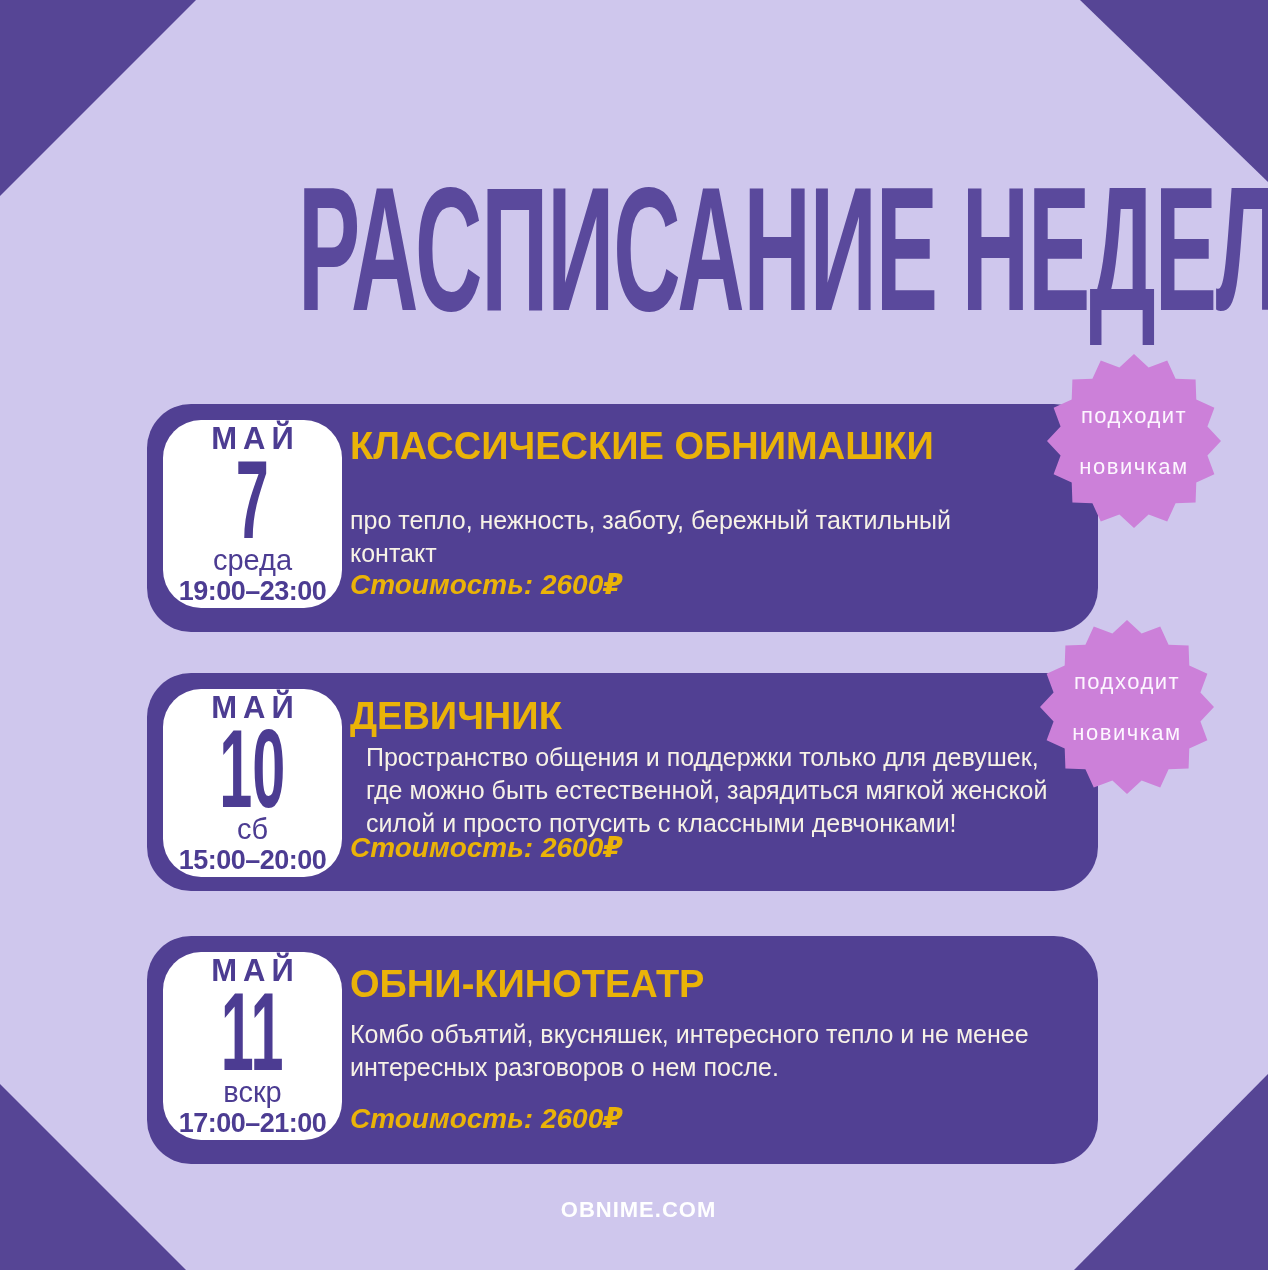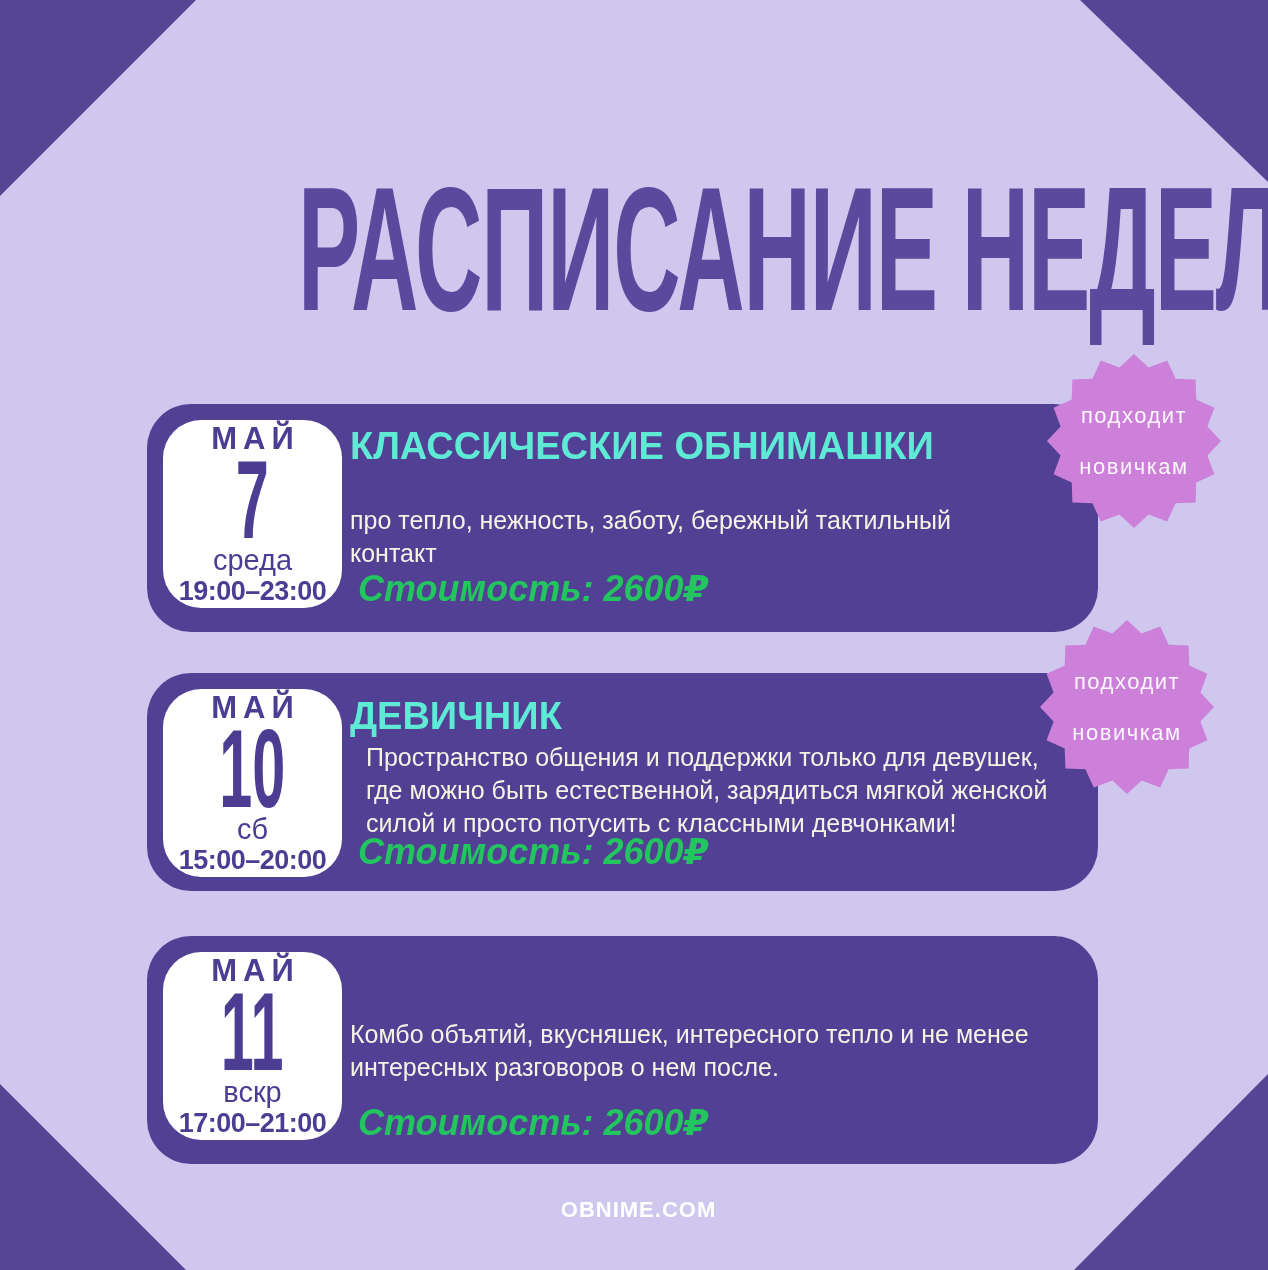--- a/index.html
+++ b/index.html
@@ -45,23 +45,23 @@
     color:#4c3c92; text-align:center;
   }
   .tile-month { font-size:31px; font-weight:700; letter-spacing:6px; text-indent:6px; line-height:34px; }
   .tile-day   { font-size:112px; font-weight:700; line-height:88px;
                 transform:scaleX(0.53); transform-origin:50% 50%; }
   .tile-weekday { font-size:29px; line-height:32px; }
   .tile-time  { font-size:27px; line-height:30px; letter-spacing:-0.5px;font-weight:bold; }
 
   
   .content { position:absolute; left:203px; top:0; right:24px; bottom:0; }
-  .ev-title { position:absolute; left:0; font-size:38px; font-weight:700; color:#5eead4; letter-spacing:0; white-space:nowrap; }
+  .ev-title { position:absolute; left:0; font-size:38px; font-weight:700; color:#eab308; letter-spacing:0; white-space:nowrap; }
   .ev-desc  { position:absolute; left:0; font-size:25px; line-height:33px; color:#f7f2e6; }
-  .ev-price { position:absolute; left:8px; font-size:36px; font-weight:700; font-style:italic; color:#22c55e; }
+  .ev-price { position:absolute; left:0; font-size:28px; font-weight:700; font-style:italic; color:#eab308; }
 
   .card1 .ev-title { top:21px; }
   .card1 .ev-desc  { top:100px; max-width:640px; }
   .card1 .ev-price { top:164px; }
 
   .card2 .ev-title { top:22px; }
   .card2 .ev-desc  { top:68px; max-width:715px;margin-left:16px; }
   .card2 .ev-price { top:158px; }
 
   .card3 .ev-title { top:27px; }
@@ -132,20 +132,21 @@
 </section>
 
 <section class="card card3">
   <div class="tile">
     <div class="tile-month">МАЙ</div>
     <div class="tile-day">11</div>
     <div class="tile-weekday">вскр</div>
     <div class="tile-time">17:00–21:00</div>
   </div>
   <div class="content">
+    <div class="ev-title">ОБНИ-КИНОТЕАТР</div>
     <div class="ev-desc">Комбо объятий, вкусняшек, интересного тепло и не менее интересных разговоров о нем после.</div>
     <div class="ev-price">Стоимость: 2600₽</div>
   </div>
 </section>
 
 <div class="badge b1">
   <div>подходит</div>
   <div>новичкам</div>
 </div>
 <div class="badge b2">

